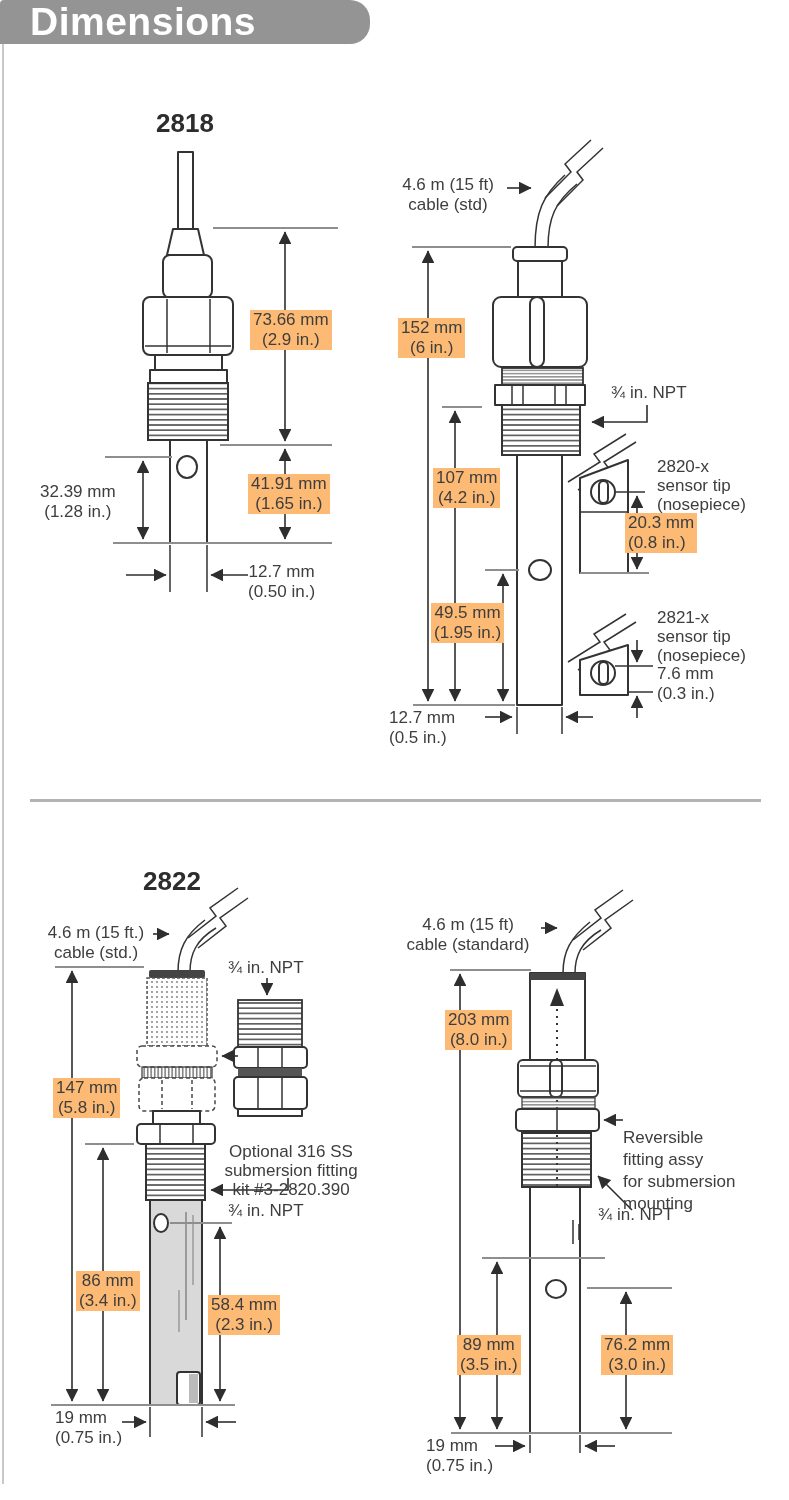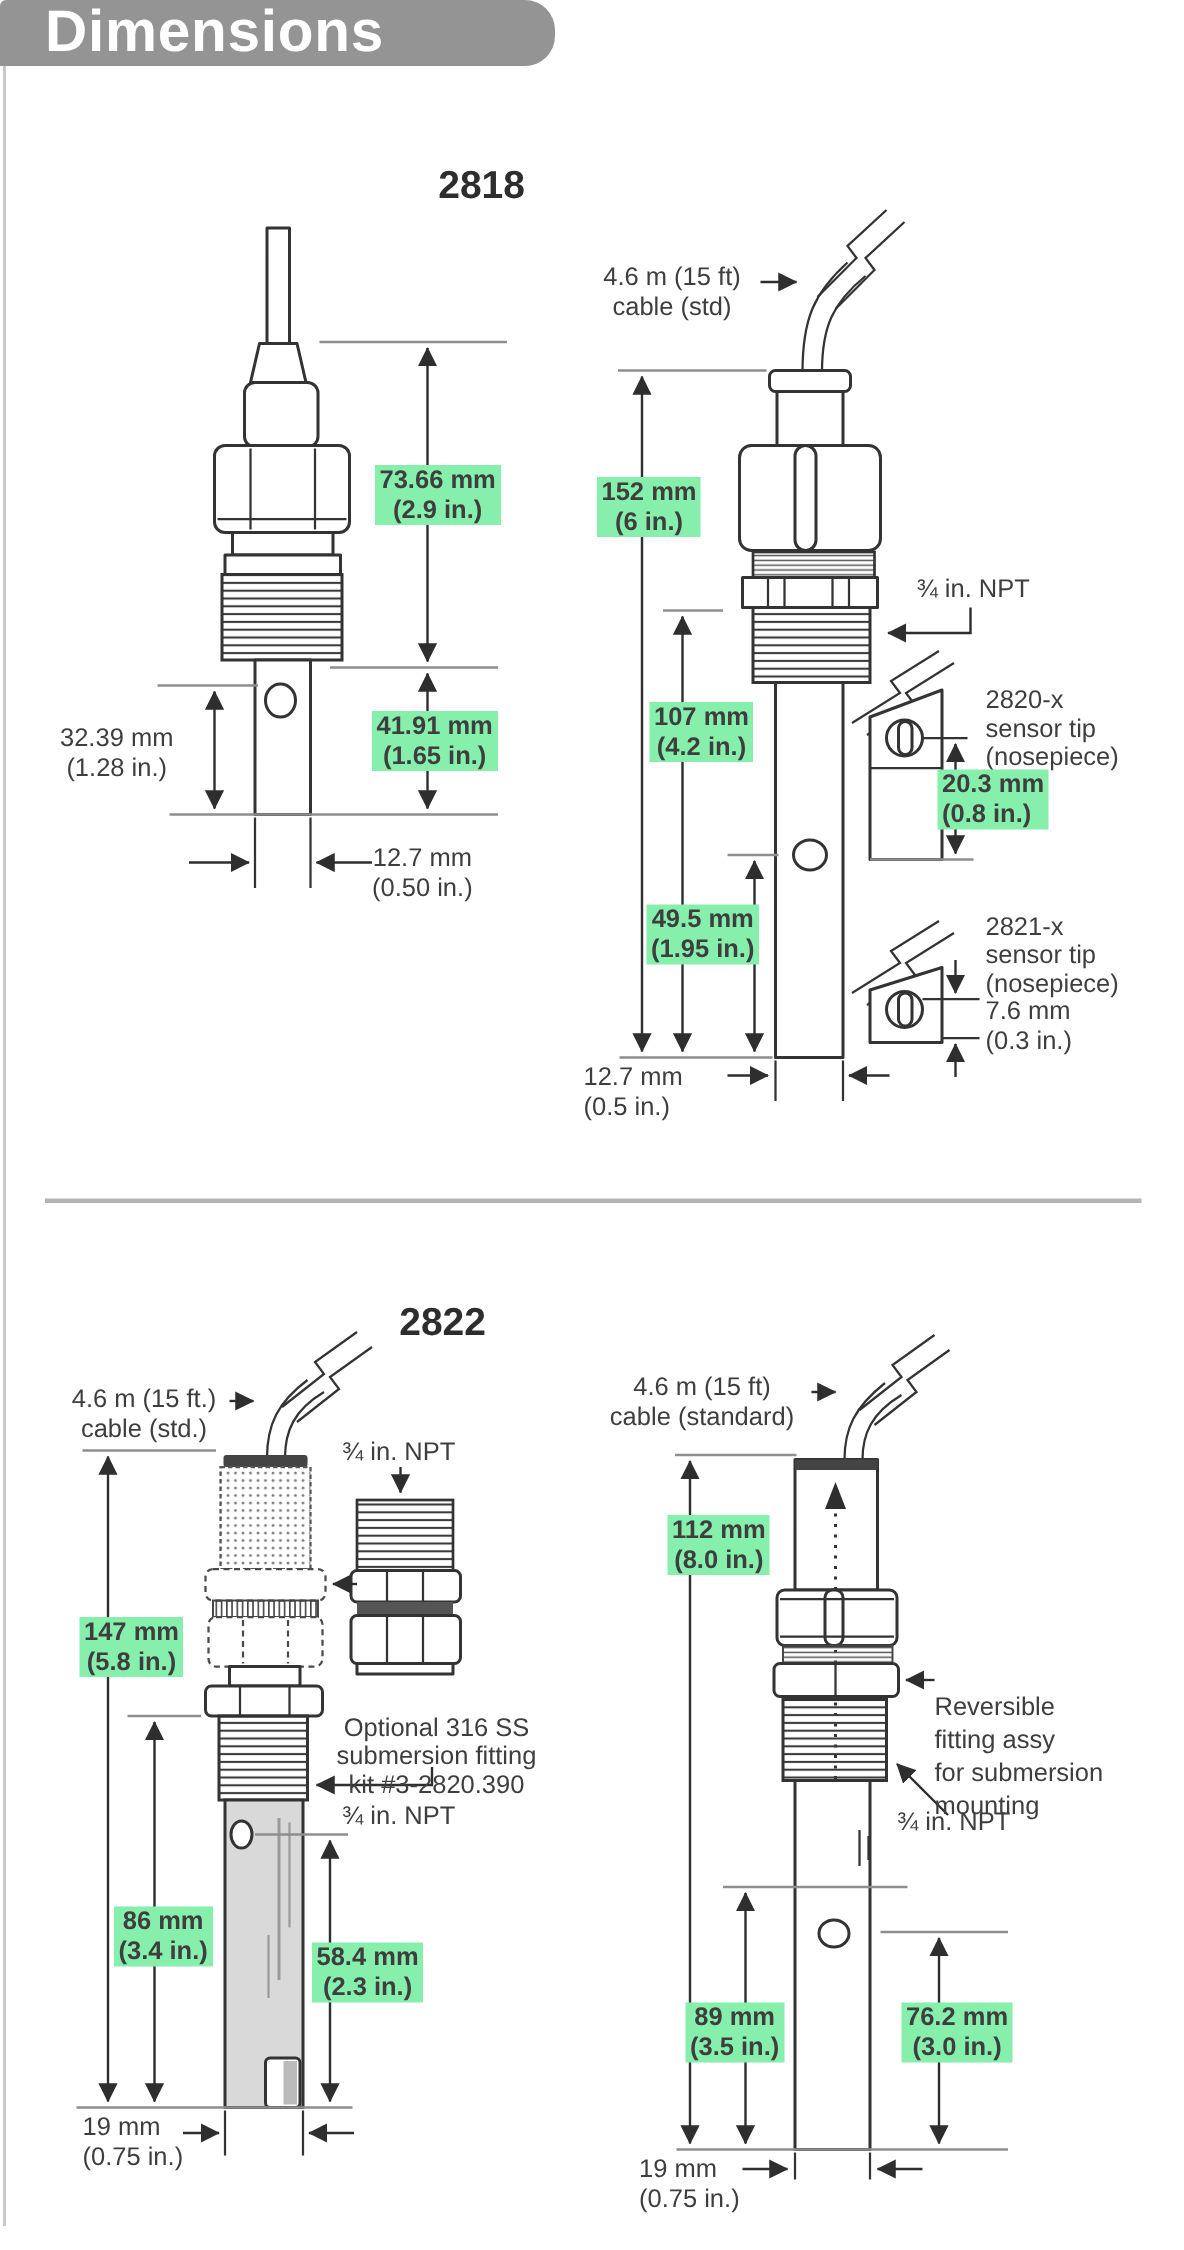--- a/index.html
+++ b/index.html
@@ -5,25 +5,25 @@
   html,body{margin:0;padding:0;background:#fff;}
   .page{position:relative;width:789px;height:1500px;background:#fff;overflow:hidden;
         font-family:"Liberation Sans","DejaVu Sans",sans-serif;color:#3e3e3e;}
   .banner{position:absolute;left:0;top:0;width:370px;height:44px;background:#949494;
           border-radius:4px 20px 20px 0;display:flex;align-items:center;}
   .banner span{color:#fff;font-weight:bold;font-size:39px;padding-left:30px;letter-spacing:.5px;}
   .left-edge{position:absolute;left:2px;top:44px;width:2px;height:1440px;background:#c9c9c9;}
   .divider{position:absolute;left:30px;top:799px;width:731px;height:3px;background:#b3b3b3;}
   .fig{position:absolute;}
   .fig svg{position:absolute;left:0;top:0;}
-  .fig-title{position:absolute;font-weight:bold;font-size:26px;color:#2d2d2d;text-align:right;white-space:nowrap;}
+  .fig-title{position:absolute;font-weight:bold;font-size:26px;color:#2d2d2d;text-align:center;white-space:nowrap;}
   .lbl{position:absolute;font-size:17px;line-height:20px;white-space:nowrap;color:#3e3e3e;}
   .ctr{text-align:center;}
   .rt{text-align:center;}
-  .bg{background:#86efac;padding:0 3px;font-weight:bold;}
+  .bg{background:#fdba74;padding:0 3px;}
   .lh19{line-height:19px;margin-top:19px;}
   .lh22{line-height:22px;margin-top:24px;}
   .o{fill:#fff;stroke:#333;stroke-width:2;stroke-linejoin:round;}
   .th{stroke:#333;stroke-width:1.5;fill:none;}
   .dim{stroke:#2e2e2e;stroke-width:1.6;fill:none;}
   .ext{stroke:#8e8e8e;stroke-width:1.8;fill:none;}
   .dash{stroke:#4a4a4a;stroke-width:1.5;fill:#fff;stroke-dasharray:4 3;}
 </style>
 </head>
 <body>
@@ -361,21 +361,21 @@
         <line class="dim" x1="220" y1="586" x2="190" y2="586" marker-end="url(#aD)"></line>
         <line class="dim" x1="228" y1="260" x2="209" y2="260" marker-end="url(#aD)"></line>
         <line class="dim" x1="237" y1="350" x2="203" y2="316" marker-end="url(#aD)"></line>
       </g>
     </svg>
     <div class="lbl rt" style="left:3px;top:55px;width:140px">
       <div>4.6 m (15 ft)</div>
       <div>cable (standard)</div>
     </div>
     <div class="lbl ctr bg" style="left:50px;top:150px">
-      <div>112 mm</div>
+      <div>203 mm</div>
       <div>(8.0 in.)</div>
     </div>
     <div class="lbl lh22" style="left:228px;top:243px">
       <div>Reversible</div>
       <div>fitting assy</div>
       <div>for submersion</div>
       <div>mounting</div>
     </div>
     <div class="lbl" style="left:203px;top:345px">¾ in. NPT</div>
     <div class="lbl ctr bg" style="left:62px;top:475px">

